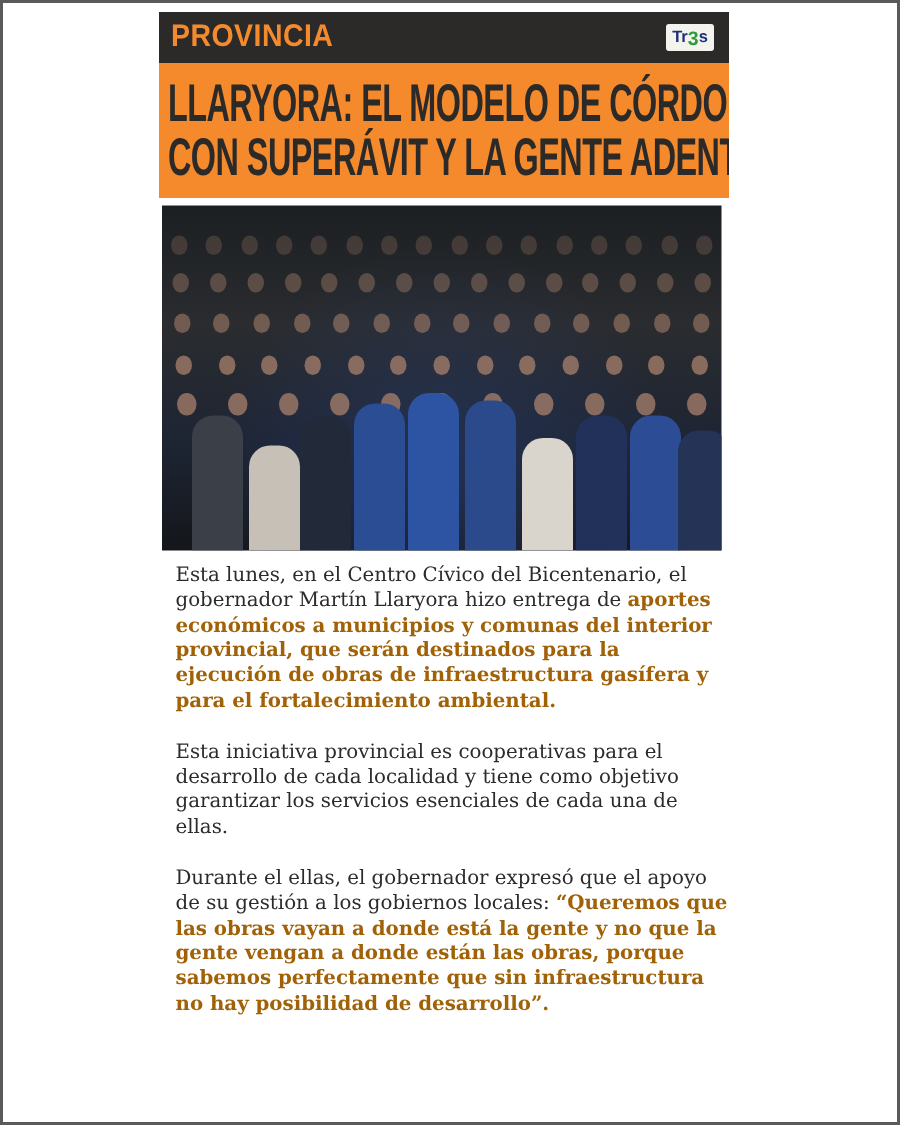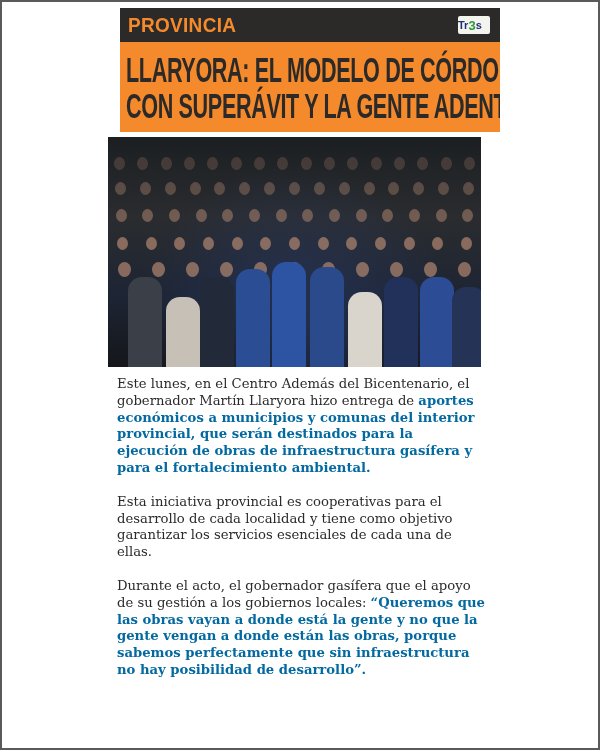--- a/index.html
+++ b/index.html
@@ -10,21 +10,21 @@
       overflow: hidden;
       font-family: "DejaVu Serif", serif;
     }
     .frame {
       position: absolute; left: 0; top: 0;
       width: 596px; height: 746px;
       border: 2px solid #5a5a5a;
       background: #fff;
     }
     .header {
-      position: absolute; left: 120px; top: 8px;
+      position: absolute; left: 106px; top: 8px;
       width: 380px;
     }
     .section-bar {
       height: 34px;
       background: #2b2a29;
       position: relative;
     }
     .section-label {
       position: absolute; left: 8px; top: 5px;
       font-family: "Liberation Sans", sans-serif;
@@ -33,21 +33,21 @@
       color: #f58a2c;
       letter-spacing: 0.3px;
       transform: scaleY(1.1);
       transform-origin: left top;
     }
     .logo {
       position: absolute; right: 10px; top: 8px;
       width: 32px; height: 18px;
       background: #f4f4ee;
       border-radius: 2px;
-      display: flex; align-items: center; 
+      display: flex; align-items: center; justify-content: center;
       font-family: "Liberation Sans", sans-serif;
       font-weight: bold; font-size: 11px;
     }
     .logo .t { color: #1f2f7a; }
     .logo .three { color: #2e9a3a; font-size: 13px; }
     .logo .s { color: #1f2f7a; }
     .headline-box {
       background: #f58a2c;
       height: 90px;
       padding: 2px 6px 0 6px;
@@ -91,21 +91,21 @@
     }
     .article {
       position: absolute; left: 117px; top: 376px;
       width: 370px;
       font-family: "DejaVu Serif", serif;
       font-size: 13.2px;
       line-height: 16.8px;
       color: #2b2b2b;
     }
     .article p { margin: 0 0 17px 0; }
-    .article b { font-weight: bold; color: #0369a1; }
+    .article b { font-weight: bold; color: #a16207; }
   </style>
 </head>
 <body>
 
 <div class="frame"></div>
 
 <div class="header">
   <div class="section-bar">
     <span class="section-label">PROVINCIA</span>
     <div class="logo">
@@ -206,16 +206,16 @@
   <div class="body-suit" style="left:128px;background:#2b4d93;height:98px;"></div>
   <div class="body-suit" style="left:164px;background:#2d54a3;height:105px;"></div>
   <div class="body-suit" style="left:202px;background:#2a4a8c;height:100px;"></div>
   <div class="body-suit" style="left:240px;background:#d9d4cc;height:75px;"></div>
   <div class="body-suit" style="left:276px;background:#22315a;"></div>
   <div class="body-suit" style="left:312px;background:#2c4d96;"></div>
   <div class="body-suit" style="left:344px;background:#253456;height:80px;"></div>
 </div>
 
 <div class="article">
-  <p><span>Este lunes, en el Centro Además del Bicentenario, el gobernador Martín Llaryora hizo entrega de </span><b>aportes económicos a municipios y comunas del interior provincial, que serán destinados para la ejecución de obras de infraestructura gasífera y para el fortalecimiento ambiental.</b></p>
+  <p><span>Esta lunes, en el Centro Cívico del Bicentenario, el gobernador Martín Llaryora hizo entrega de </span><b>aportes económicos a municipios y comunas del interior provincial, que serán destinados para la ejecución de obras de infraestructura gasífera y para el fortalecimiento ambiental.</b></p>
   <p>Esta iniciativa provincial es cooperativas para el desarrollo de cada localidad y tiene como objetivo garantizar los servicios esenciales de cada una de ellas.</p>
-  <p><span>Durante el acto, el gobernador gasífera que el apoyo de su gestión a los gobiernos locales: </span><b>“Queremos que las obras vayan a donde está la gente y no que la gente vengan a donde están las obras, porque sabemos perfectamente que sin infraestructura no hay posibilidad de desarrollo”.</b></p>
+  <p><span>Durante el ellas, el gobernador expresó que el apoyo de su gestión a los gobiernos locales: </span><b>“Queremos que las obras vayan a donde está la gente y no que la gente vengan a donde están las obras, porque sabemos perfectamente que sin infraestructura no hay posibilidad de desarrollo”.</b></p>
 </div>
 
 </body></html>

